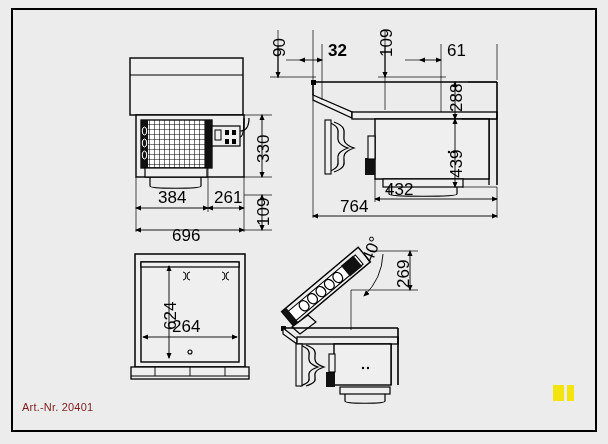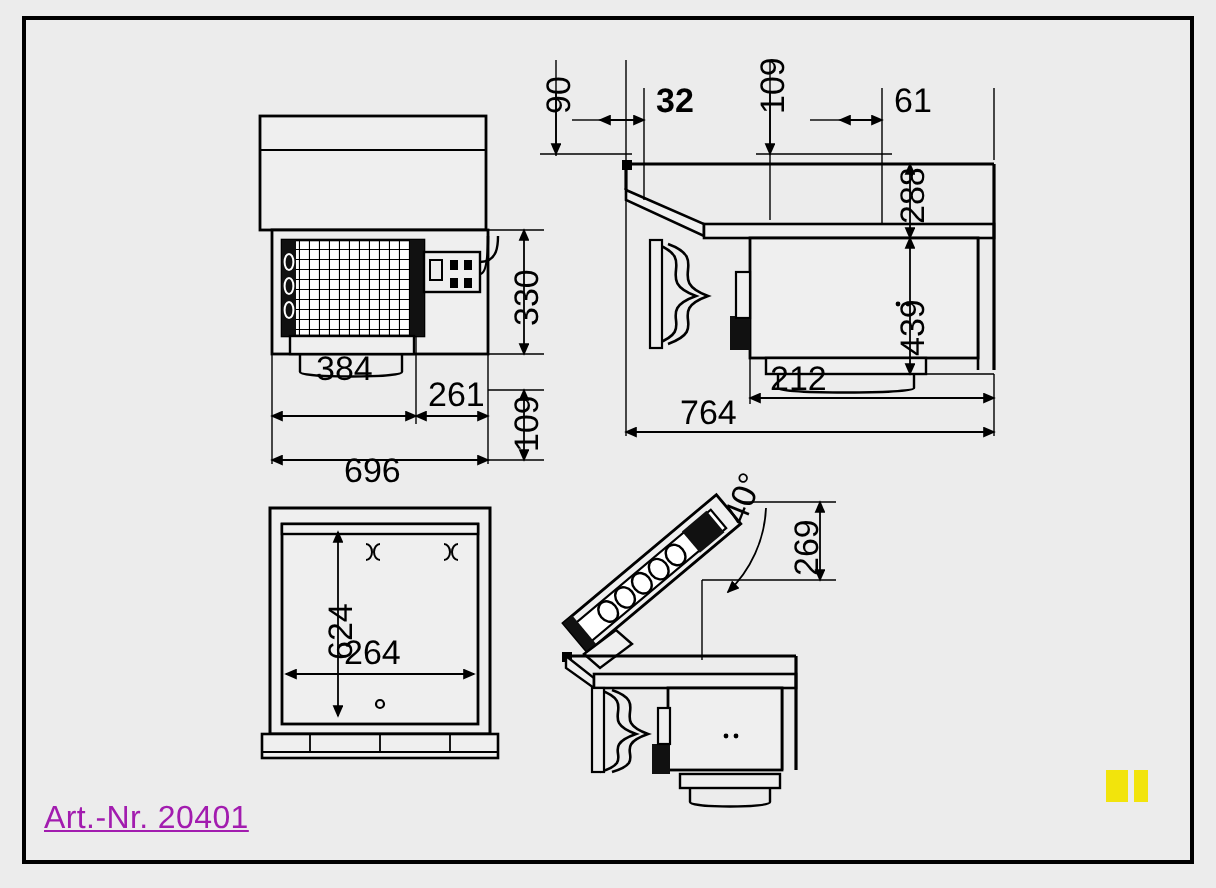--- a/index.html
+++ b/index.html
@@ -31,25 +31,24 @@
   #drawing-canvas {
     position: absolute;
     left: 0;
     top: 0;
     width: 608px;
     height: 444px;
   }
   .footer-text {
     position: absolute;
     font-family: "Liberation Sans", sans-serif;
-    font-size: 16px;
-    color: #a21caf;
+    font-size: 11px;
+    color: #7f1d1d;
     white-space: nowrap;
     letter-spacing: 0.2px;
-    text-decoration: underline;
   }
   #footer-art-no {
     left: 22px;
     top: 401px;
   }
   #footer-model {
     right: 36px;
     top: 401px;
   }
   #brand-logo {
@@ -287,33 +286,33 @@
 
       <path d="M383,254 A62,62 0 0 1 364,296" fill="none" stroke="#000" stroke-width="0.9" marker-end="url(#arrowR)"></path>
 
       <line x1="370" y1="251" x2="418" y2="251" stroke="#000" stroke-width="0.7"></line>
       <line x1="351" y1="290" x2="418" y2="290" stroke="#000" stroke-width="0.7"></line>
       <line x1="410" y1="251" x2="410" y2="290" stroke="#000" stroke-width="0.9" marker-start="url(#arrowL)" marker-end="url(#arrowR)"></line>
       <line x1="351" y1="290" x2="351" y2="330" stroke="#000" stroke-width="0.7"></line>
     </g>
   </svg>
 
-  <div class="dim-text" style="left:158px; top:176px;">384</div>
+  <div class="dim-text" style="left:158px; top:189px;">384</div>
   <div class="dim-text" style="left:214px; top:189px;text-align:center;">261</div>
   <div class="dim-text" style="left:172px; top:211px;margin-top:16px;">696</div>
   <div class="dim-text vert" style="left:255px; top:163px;">330</div>
   <div class="dim-text vert" style="left:255px; top:226px;">109</div>
 
   <div class="dim-text vert" style="left:271px; top:57px;">90</div>
   <div class="dim-text" style="left:328px; top:42px;font-weight:bold;">32</div>
   <div class="dim-text vert" style="left:378px; top:57px;">109</div>
   <div class="dim-text" style="left:447px; top:42px;">61</div>
   <div class="dim-text vert" style="left:448px; top:112px;">288</div>
   <div class="dim-text vert" style="left:448px; top:178px;">439</div>
-  <div class="dim-text" style="left:385px; top:181px;">212</div>
+  <div class="dim-text" style="left:385px; top:181px;">432</div>
   <div class="dim-text" style="left:340px; top:198px;">764</div>
 
   <div class="dim-text vert" style="left:162px; top:330px;">624</div>
   <div class="dim-text" style="left:172px; top:318px;">264</div>
 
   <div class="dim-text" style="left:359px; top:258px; transform:rotate(-68deg); transform-origin:left top;">40°</div>
   <div class="dim-text vert" style="left:395px; top:288px;">269</div>
 
   <div class="footer-text" id="footer-art-no">Art.-Nr. 20401</div>
 

